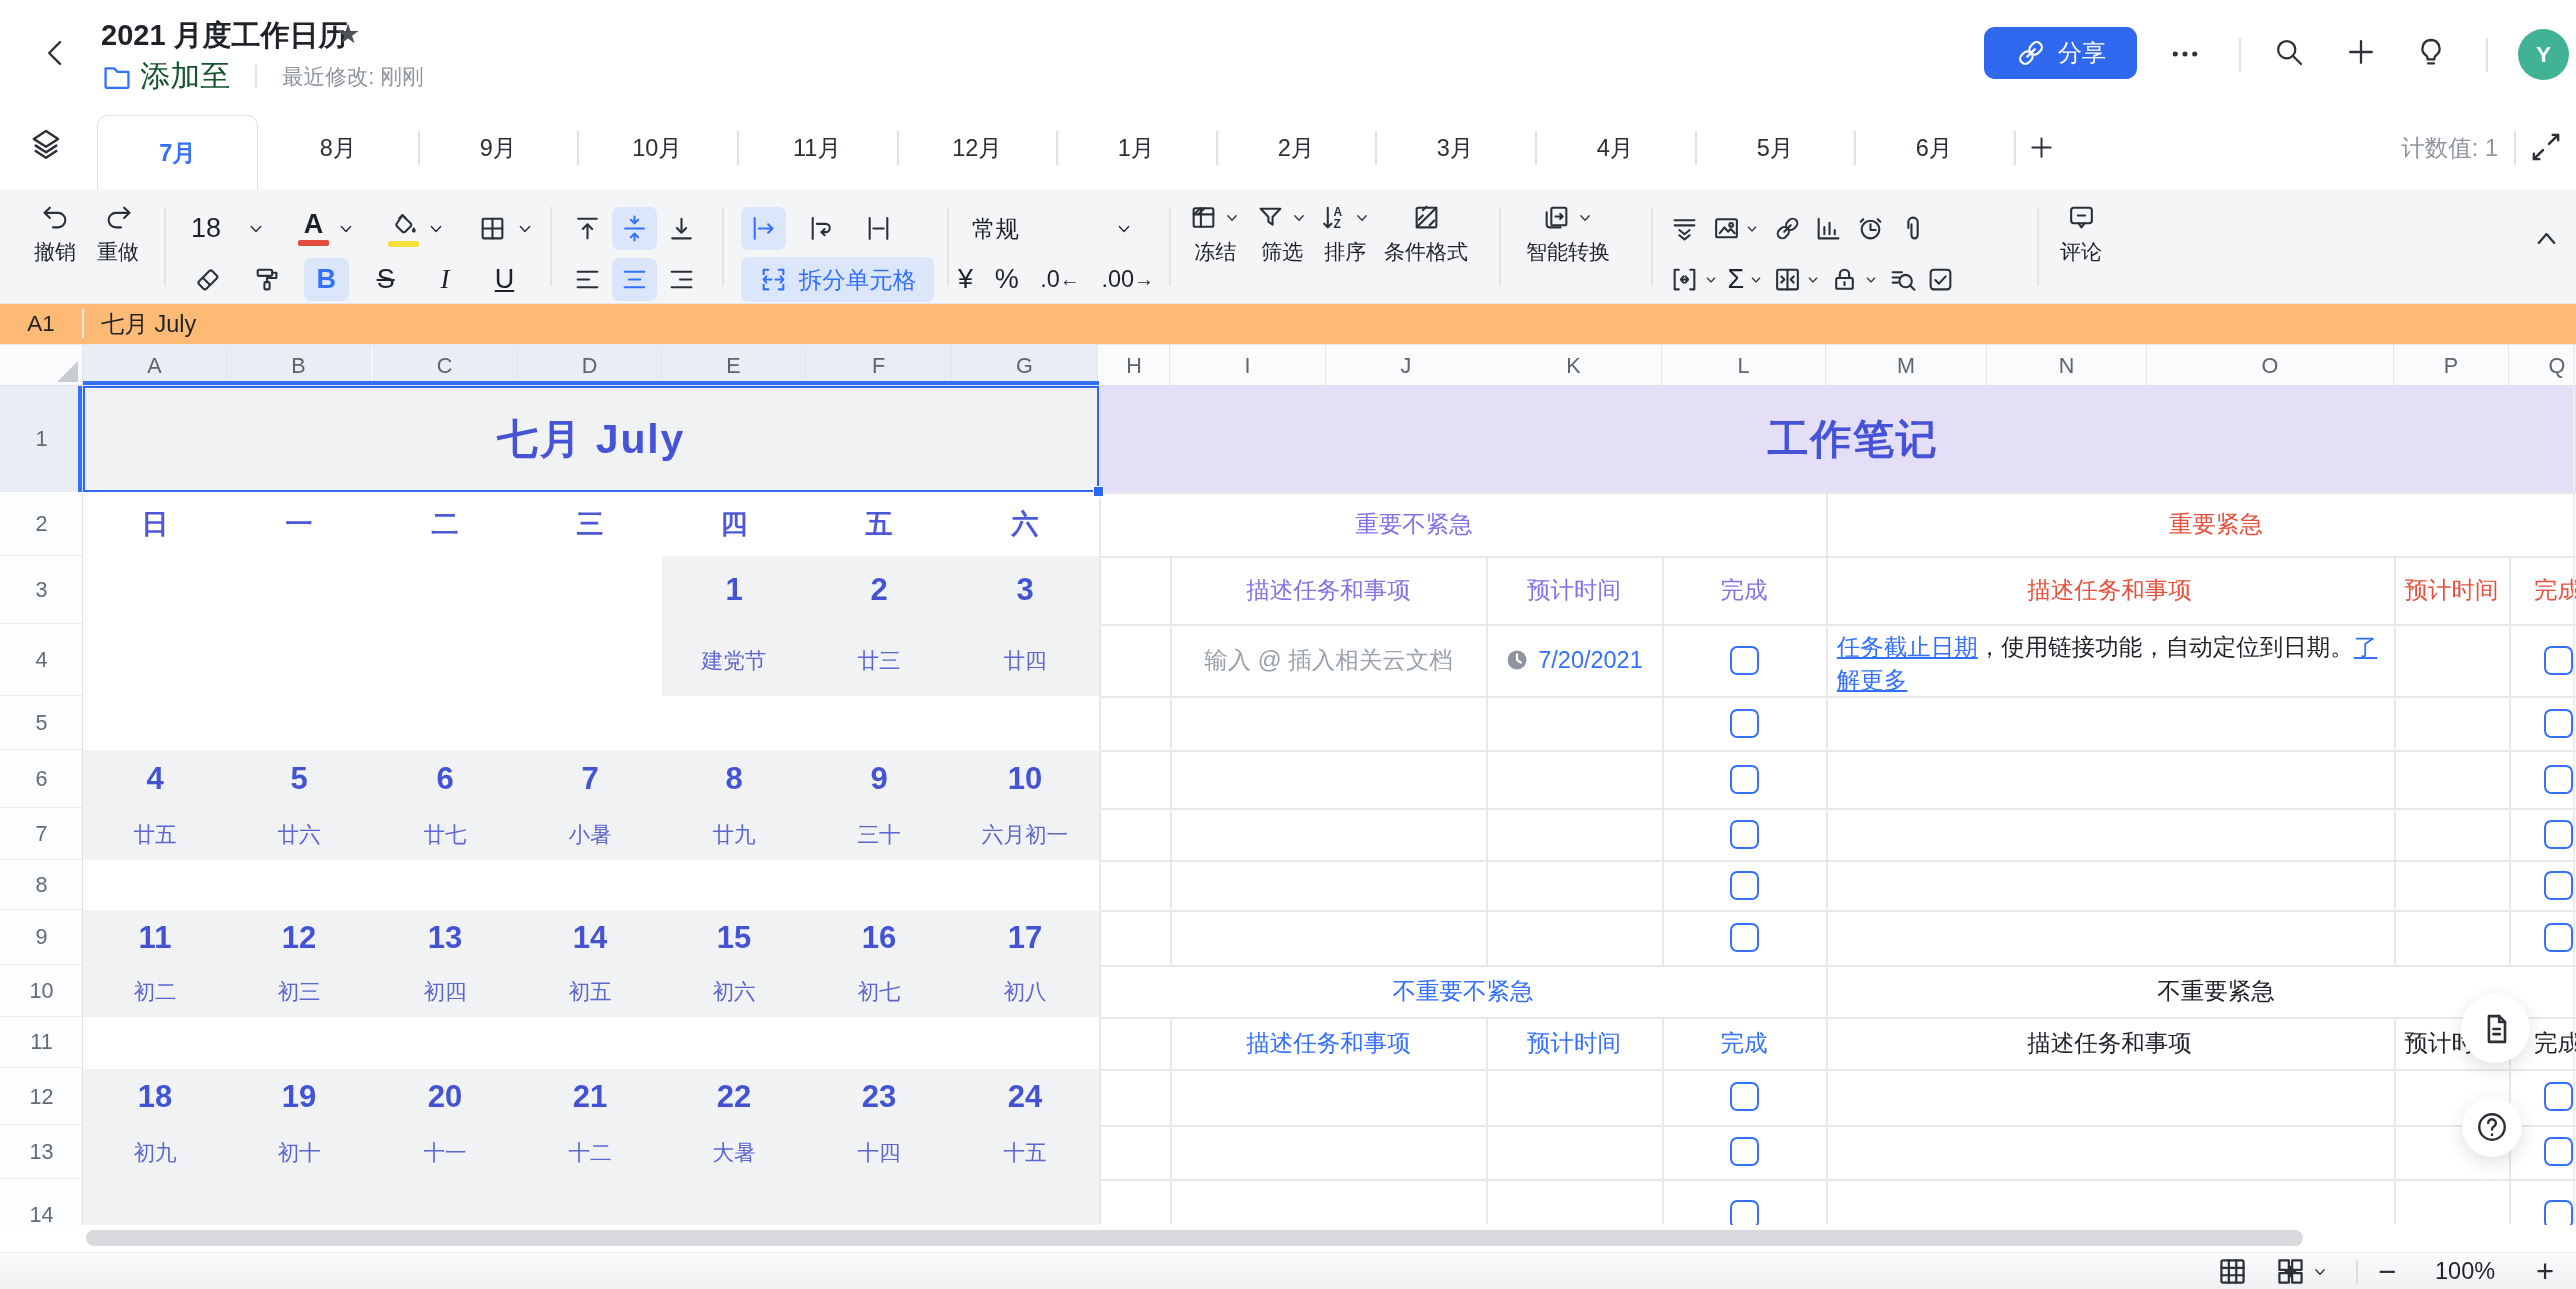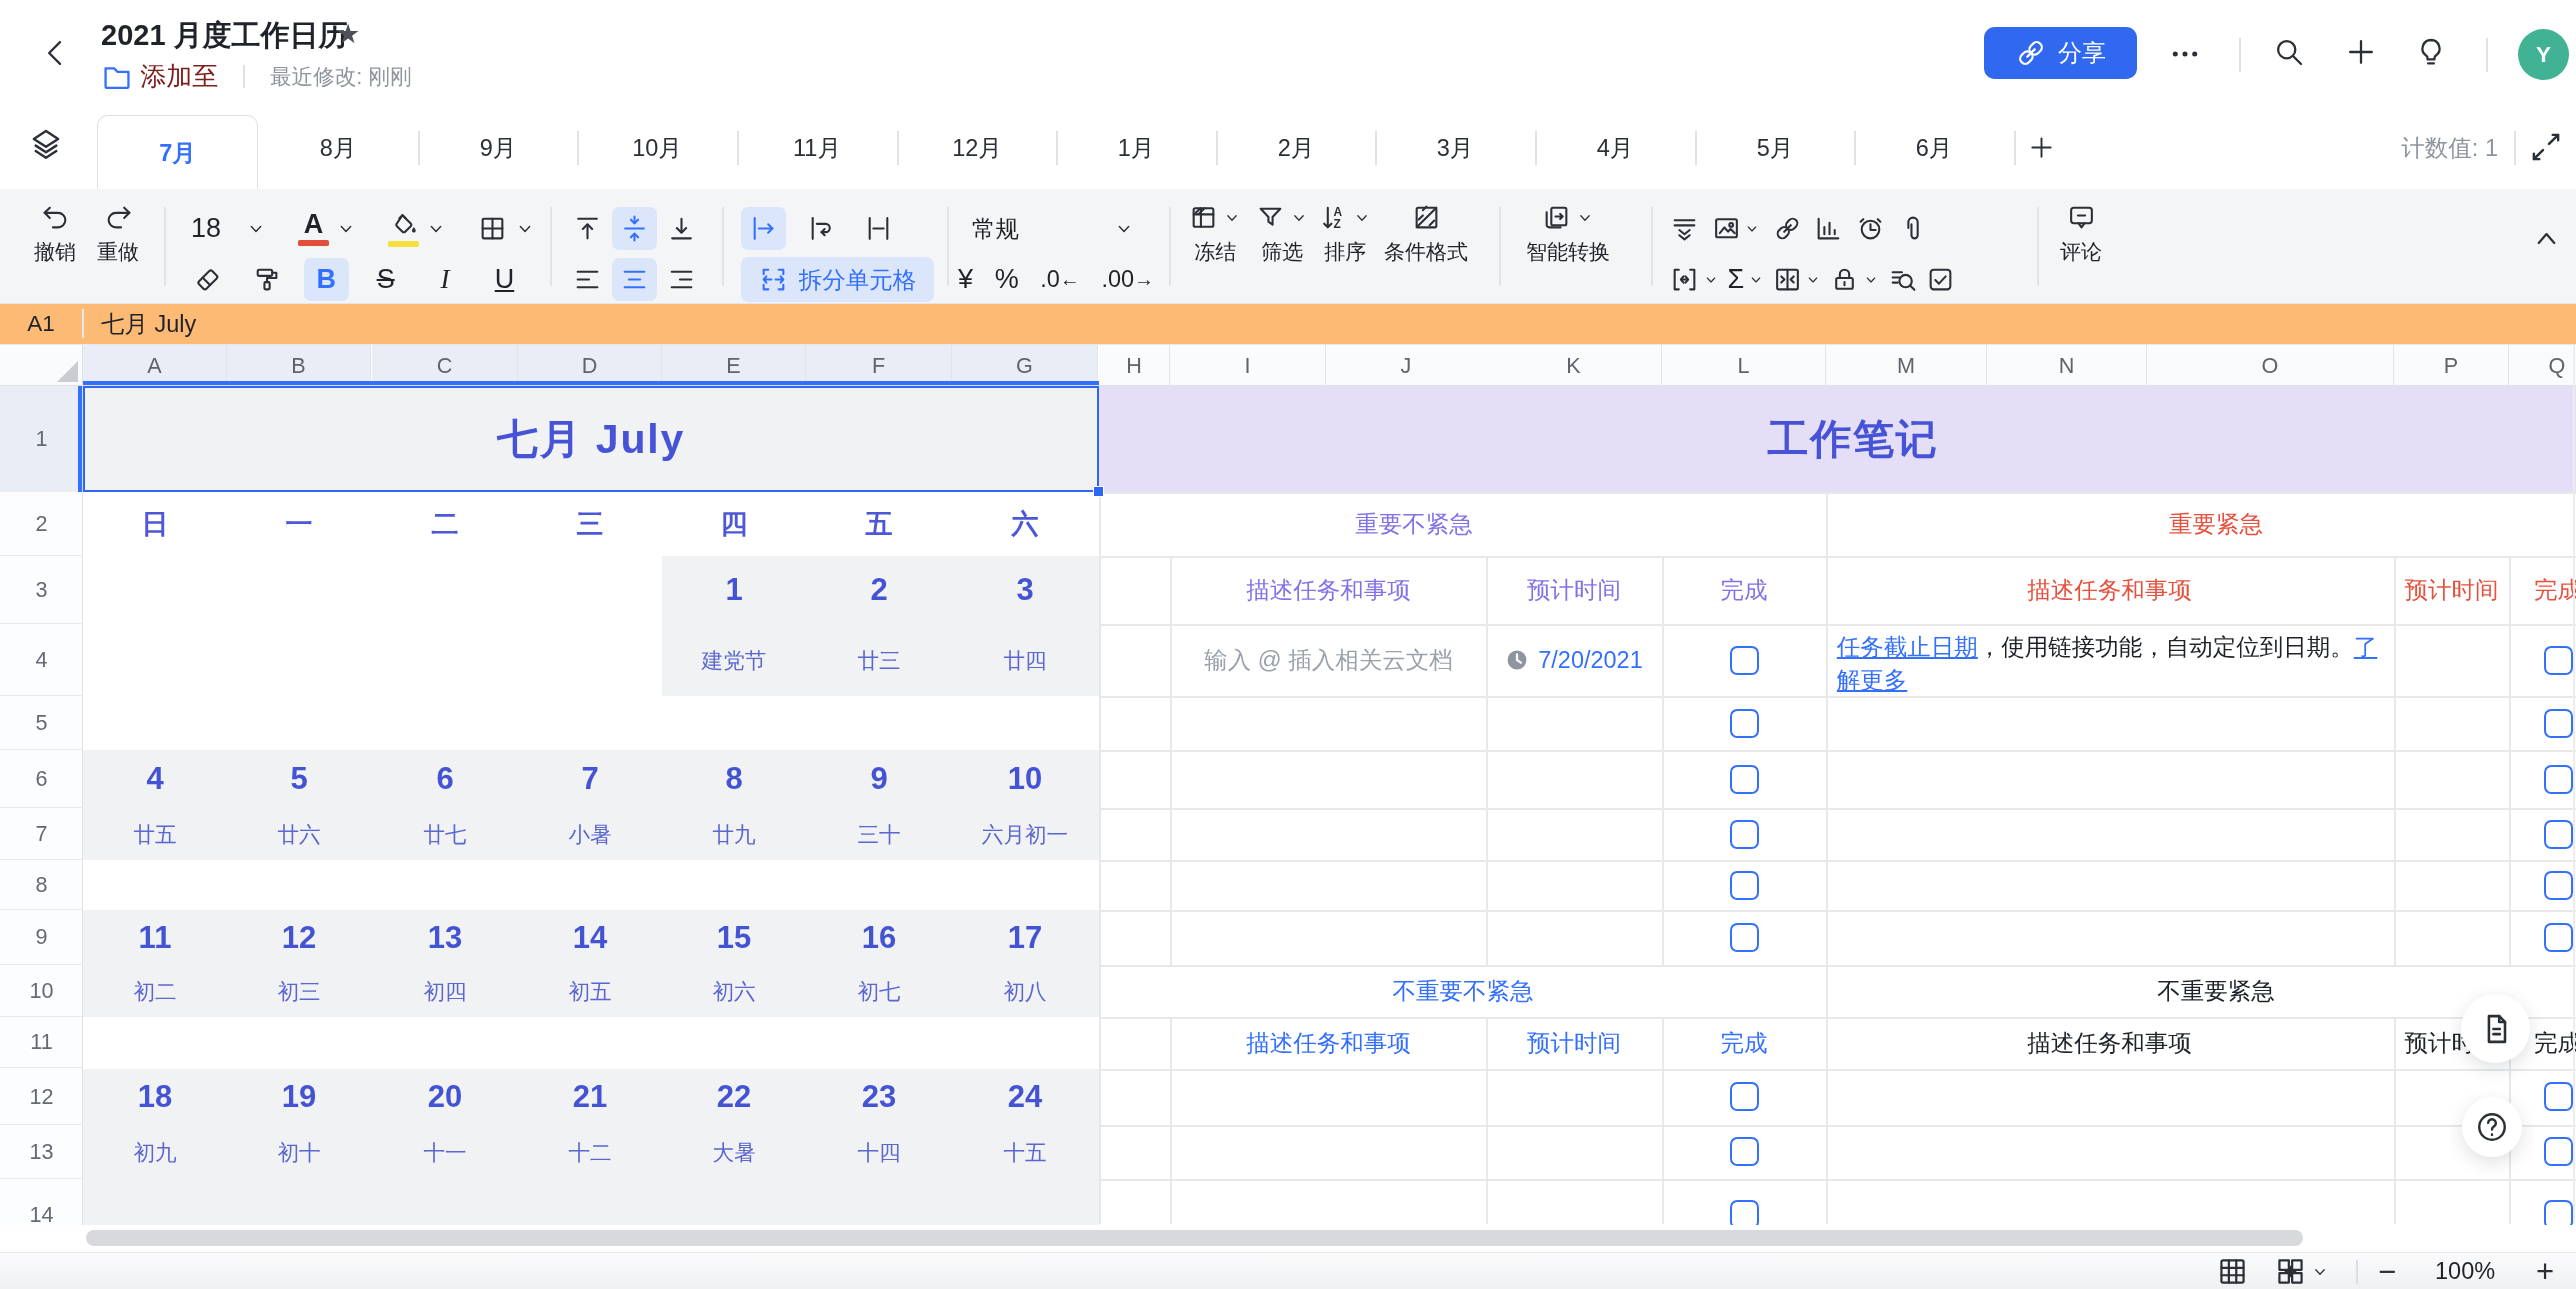--- a/index.html
+++ b/index.html
@@ -6,21 +6,21 @@
   #app{position:relative;width:2576px;height:1290px;overflow:hidden;background:#fff;color:#1f2329;}
   .icon{color:#2b2f36;display:inline-flex;align-items:center;justify-content:center;}
   .icon.blue{color:#3370ff;}
 
   
   #topbar{position:absolute;left:0;top:0;width:2088px;height:106px;background:#fff;}
   #back-btn{position:absolute;left:32px;top:29px;width:47px;height:47px;}
   #doc-title{position:absolute;left:101px;top:16px;font-size:29px;font-weight:bold;color:#1f2329;}
   #title-star{position:absolute;left:336px;top:18px;font-size:27px;color:#4e5158;}
   #subline{position:absolute;left:101px;top:61px;height:31px;display:flex;align-items:center;}
-  #addto{display:flex;align-items:center;color:#7f1d1d;font-size:26px;gap:7.2px;}
+  #addto{display:flex;align-items:center;color:#14532d;font-size:30px;gap:7.2px;}
   #sub-divider{width:1.8px;height:23.5px;background:#dfe1e5;margin:0 25px;}
   #modified{color:#8f959e;font-size:21.6px;}
   #share-btn{position:absolute;left:1984px;top:27px;width:153px;height:52px;border-radius:10.8px;background:#3168f0;color:#fff;display:flex;align-items:center;justify-content:center;gap:10.8px;font-size:24px;}
   #more-btn{position:absolute;left:2163px;top:38px;width:43px;height:32px;}
   .top-divider{position:absolute;top:38px;width:1.8px;height:34px;background:#e0e2e5;}
   #search-btn{position:absolute;left:2273px;top:36px;}
   #new-btn{position:absolute;left:2345px;top:36px;}
   #bulb-btn{position:absolute;left:2415px;top:36px;}
   #avatar{position:absolute;left:2518px;top:29px;width:51px;height:51px;border-radius:50%;background:#41b293;color:#fff;display:flex;align-items:center;justify-content:center;font-size:22.5px;font-weight:bold;}
 

